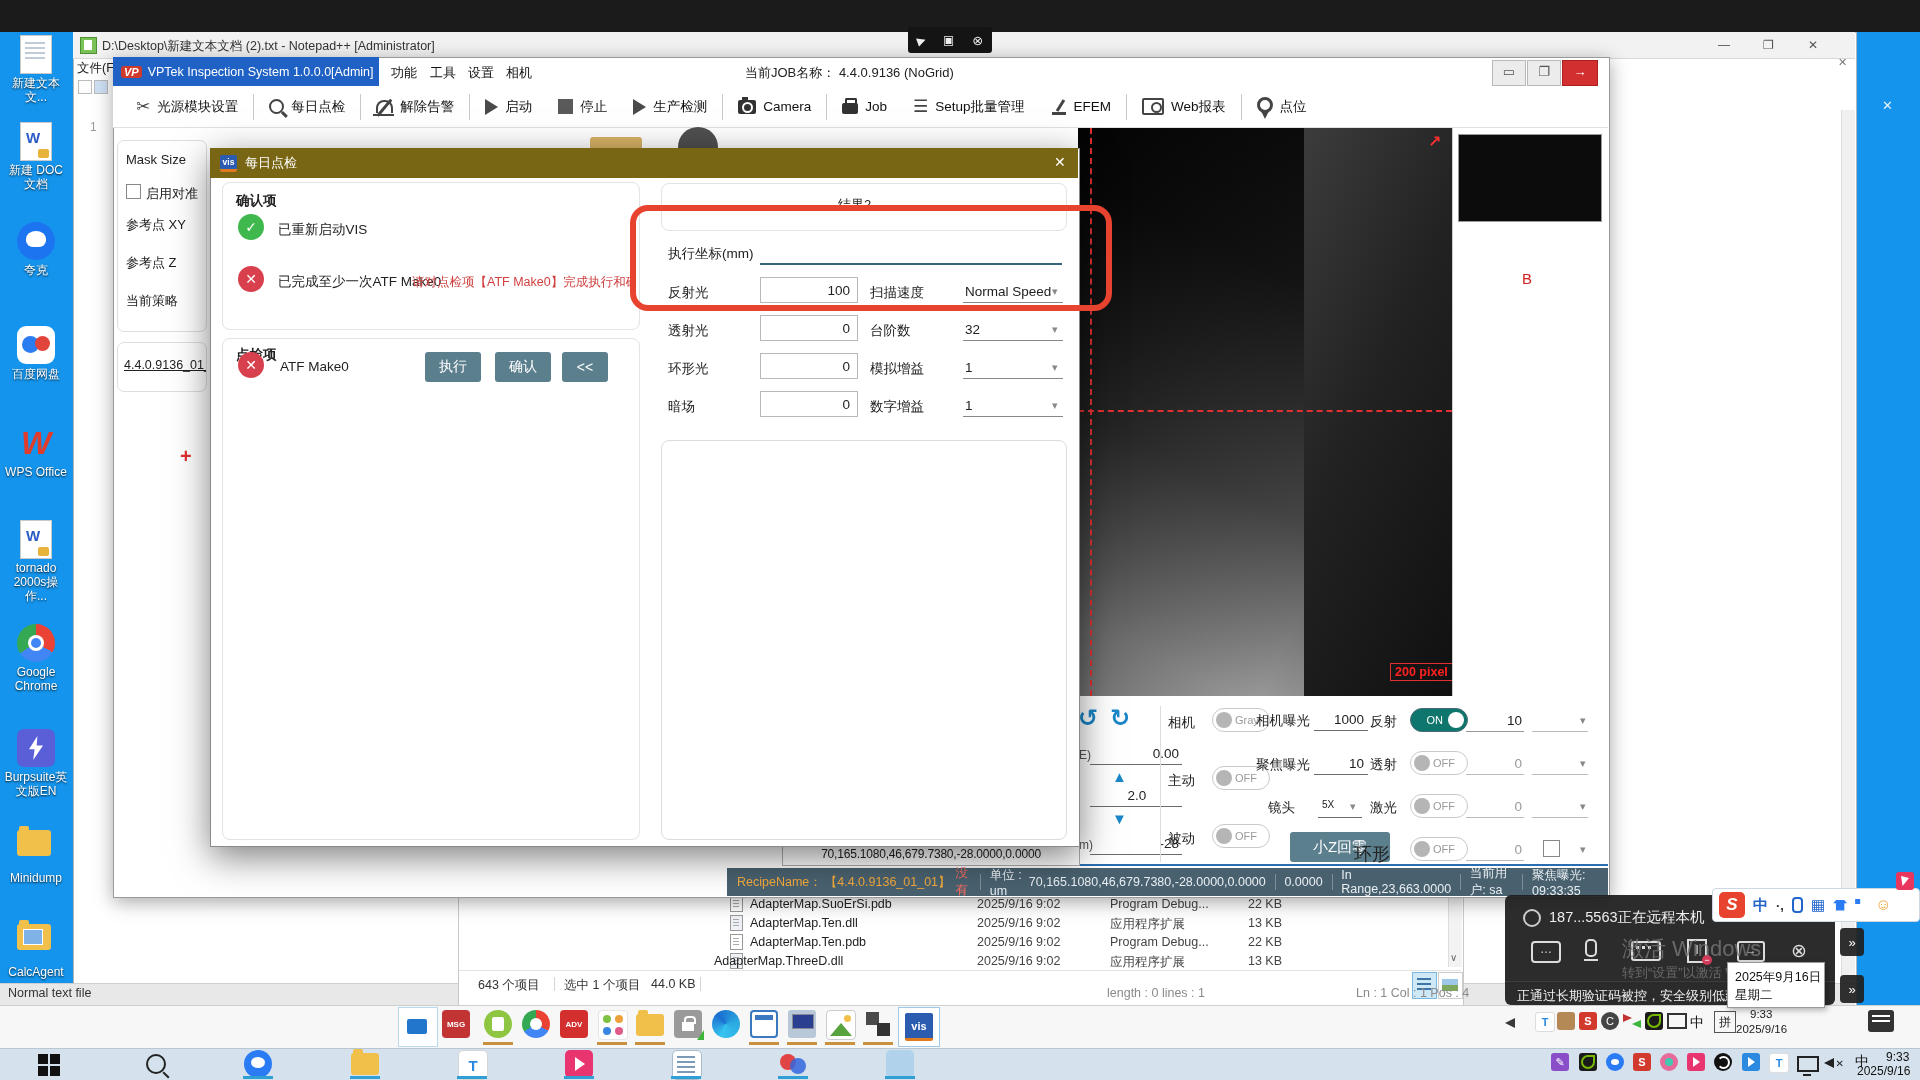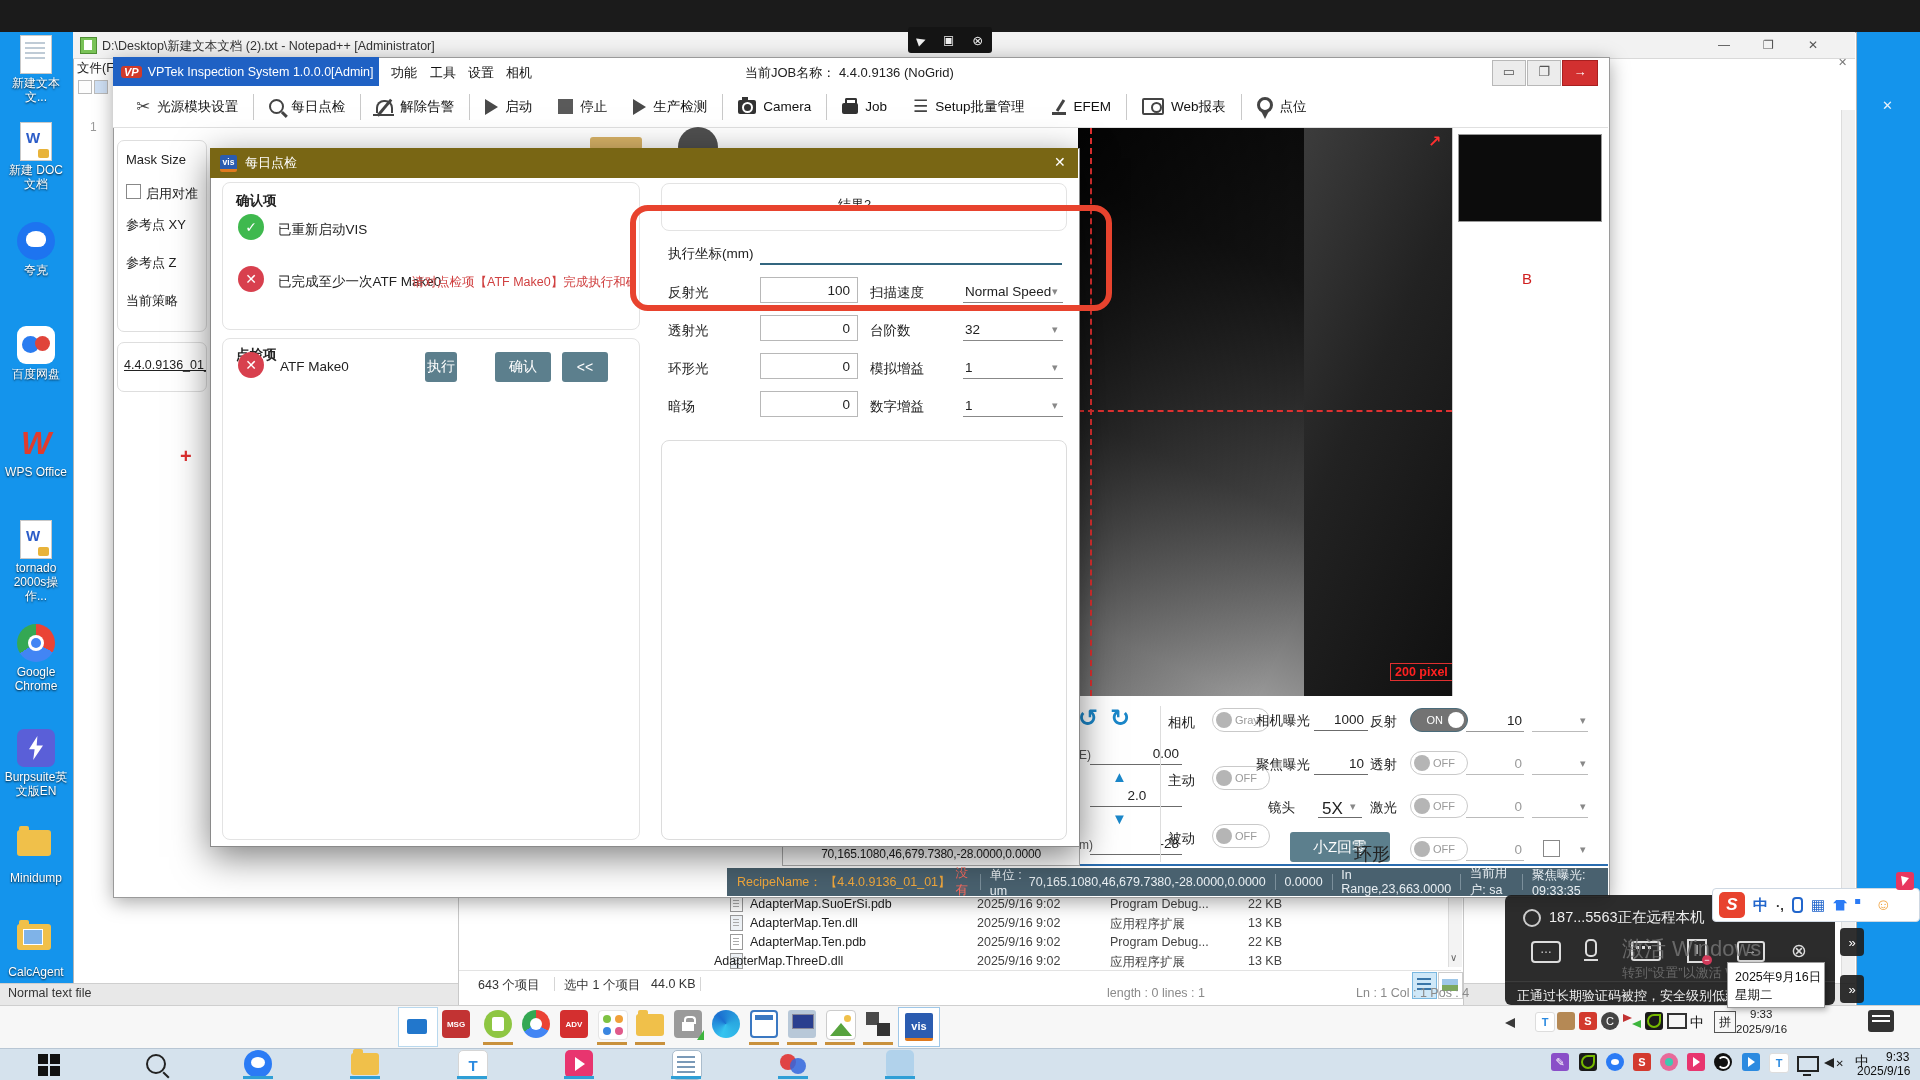--- a/index.html
+++ b/index.html
@@ -66,21 +66,21 @@
 .ul{position:absolute;background:#6b6b6b;height:1px}
 .ddc{position:absolute;color:#888;font-size:11px}
 #annotation{z-index:35}
 .redrect{left:630px;top:205px;width:470px;height:94px;border:6px solid #e8432e;border-radius:18px;position:absolute}
 
 .crossv{border-left:2px dashed #e03030}
 .crossh{border-top:2px dashed #e03030}
 
 .pill{position:absolute;width:58px;height:24px;border:1.5px solid #c9c9c9;border-radius:13px;background:#fff;display:flex;align-items:center;font-size:11px;color:#9a9a9a;box-sizing:border-box}
 .pill .knob{width:16px;height:16px;border-radius:50%;background:#b5b5b5;margin:0 3px}
-.pill.on{background:#737373;border-color:#4a6b7a;color:#fff;justify-content:flex-end}
+.pill.on{background:#0f766e;border-color:#4a6b7a;color:#fff;justify-content:flex-end}
 .pill.on .knob{background:#fff}
 .pill.on .lab{margin-right:2px}
 .blue{color:#1b87c9}
 
 .rbar{left:727px;top:868px;width:881px;height:28px;background:#49616f;display:flex;align-items:center;padding:0 10px;box-sizing:border-box;gap:9px;font-size:12.5px;color:#e9eff3}
 .rsep{width:1px;height:16px;background:#7b8f9b}
 .orange{color:#f3a93c}
 
 .pg{width:11px;height:14px;background:#fff;border:1px solid #999;position:absolute}
 .pg::after{content:"";position:absolute;left:2px;top:3px;width:6px;height:1px;background:#aaa;box-shadow:0 3px 0 #aaa,0 6px 0 #aaa}
@@ -373,21 +373,21 @@
       <span>OFF</span>
     </div>
 
   <div class="t" style="left:1256px;top:712px;font-size:13.5px">相机曝光</div>
   <div class="t" style="left:1316px;top:712px;width:48px;text-align:right;font-size:13.5px">1000</div>
   <div class="ul" style="left:1314px;top:730px;width:54px"></div>
   <div class="t" style="left:1256px;top:756px;font-size:13.5px">聚焦曝光</div>
   <div class="t" style="left:1316px;top:756px;width:48px;text-align:right;font-size:13.5px">10</div>
   <div class="ul" style="left:1314px;top:774px;width:54px"></div>
   <div class="t" style="left:1268px;top:799px;font-size:13.5px">镜头</div>
-  <div class="t" style="left:1322px;top:799px;font-size:17px">5X</div>
+  <div class="t" style="left:1322px;top:799px;font-size:10px">5X</div>
   <div class="ddc" style="left:1350px;top:800px">▾</div>
   <div class="ul" style="left:1318px;top:817px;width:44px"></div>
   <div class="dbtn" style="left:1290px;top:832px;width:100px;height:30px;font-size:15px">小Z回零</div>
 
   <div class="t" style="left:1370px;top:713px;font-size:13.5px">反射</div>
   <div class="pill on" style="left:1410px;top:708px">
       <span class="lab">ON</span>
       <span class="knob"></span>
     </div>
   <div class="t" style="left:1468px;top:713px;width:54px;text-align:right;font-size:13.5px">10</div>
@@ -462,21 +462,21 @@
   <div class="stc ok" style="left:238px;top:214px">✓</div>
   <div class="t" style="left:278px;top:221px;font-size:13.5px">已重新启动VIS</div>
   <div class="stc bad" style="left:238px;top:266px">✕</div>
   <div class="t" style="left:278px;top:273px;font-size:13.5px">已完成至少一次ATF Make0</div>
   <div class="t" style="left:412px;top:274px;font-size:12.5px;color:#d04040;max-width:224px;overflow:hidden;text-overflow:clip">请对点检项【ATF Make0】完成执行和确认操作</div>
 
   <div class="gbox" style="left:222px;top:338px;width:416px;height:500px"></div>
   <div class="t" style="left:236px;top:346px;font-weight:bold;font-size:13.5px">点检项</div>
   <div class="stc bad" style="left:238px;top:352px">✕</div>
   <div class="t" style="left:280px;top:359px;font-size:13.5px">ATF Make0</div>
-  <div class="dbtn" style="left:425px;top:352px;width:32px;height:30px">执行</div>
+  <div class="dbtn" style="left:425px;top:352px;width:56px;height:30px">执行</div>
   <div class="dbtn" style="left:495px;top:352px;width:56px;height:30px">确认</div>
   <div class="dbtn" style="left:562px;top:352px;width:46px;height:30px">&lt;&lt;</div>
 
   <div class="gbox" style="left:661px;top:183px;width:404px;height:46px"></div>
   <div class="t" style="left:838px;top:196px;font-size:13px">结果2</div>
   <div class="t" style="left:668px;top:245px;font-size:13.5px">执行坐标(mm)</div>
   <div class="ul" style="left:760px;top:263px;width:302px;background:#33667f;height:2px"></div>
 
   <div class="t" style="left:668px;top:284px;font-size:13.5px">反射光</div>
   <div class="inp" style="left:760px;top:277px;width:98px;height:26px">100</div>

